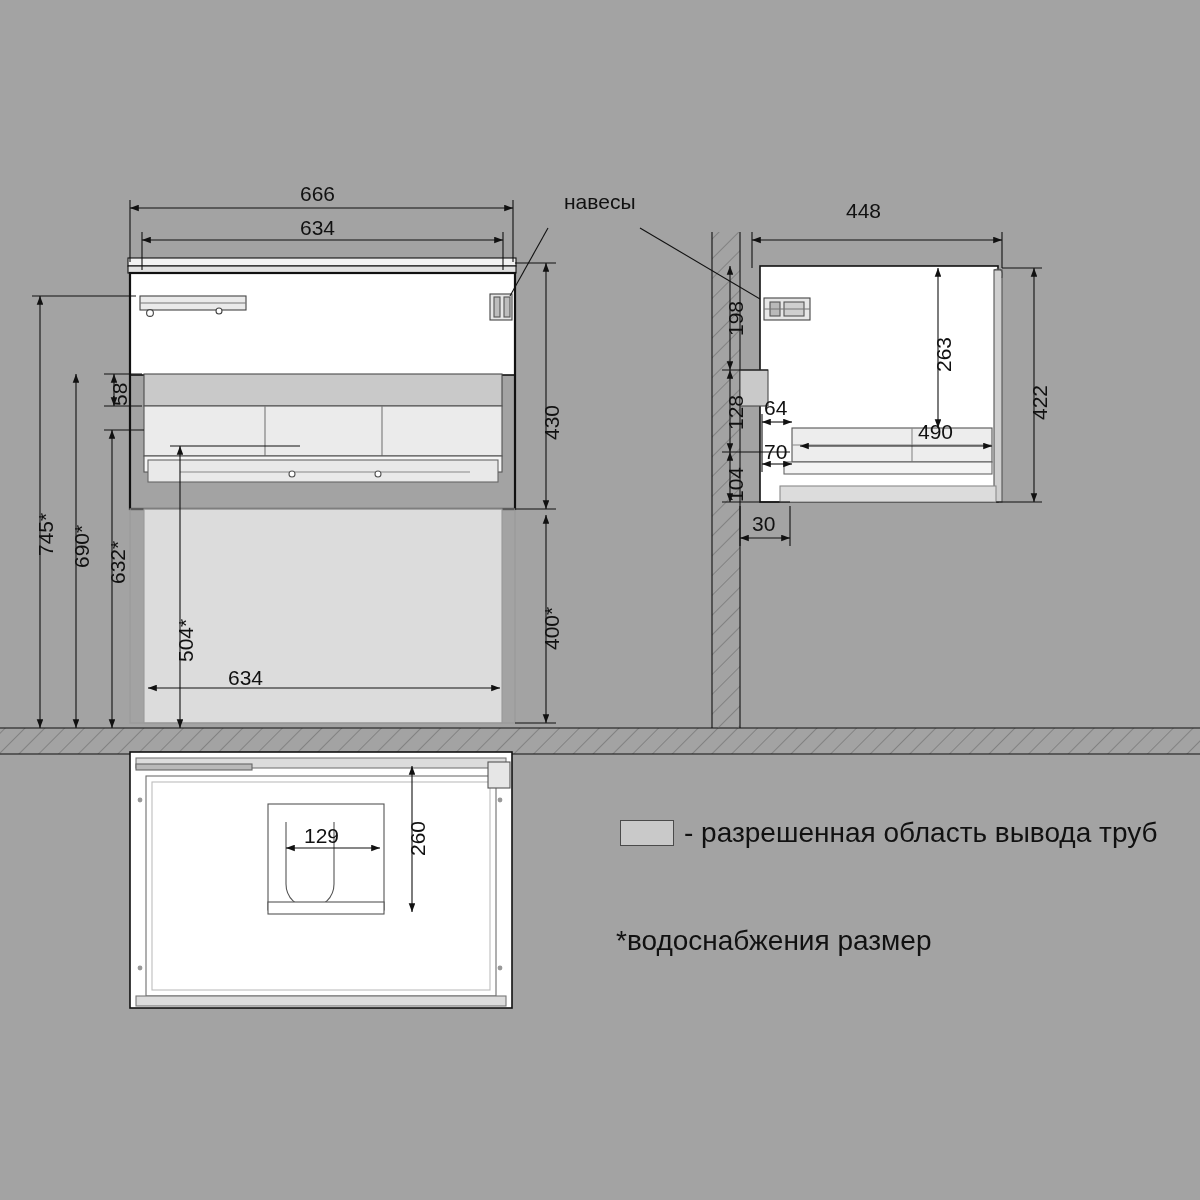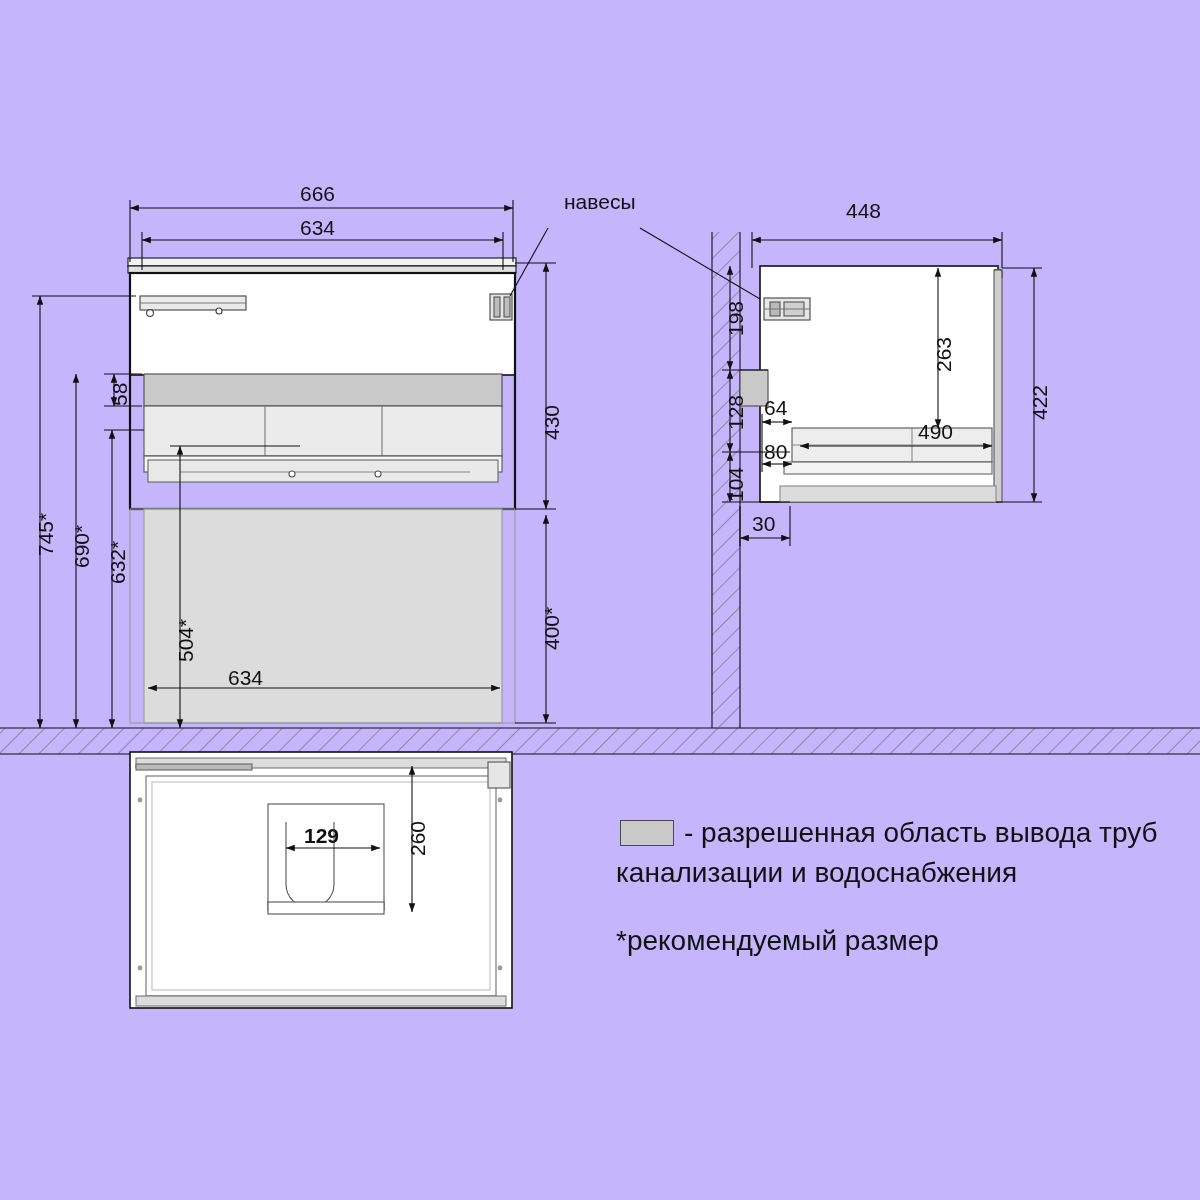--- a/index.html
+++ b/index.html
@@ -1,16 +1,16 @@
 <!DOCTYPE html>
 <html><head>
 <meta charset="utf-8">
 <style>
   html,body{margin:0;padding:0;background:#ffffff;}
-  #stage{position:relative;width:1200px;height:1200px;background:#c4b5fd;
+  #stage{position:relative;width:1200px;height:1200px;background:#a3a3a3;
          font-family:"Liberation Sans", sans-serif;color:#1a1a1a;overflow:hidden;}
   .lbl{position:absolute;font-size:21px;color:#111;white-space:nowrap;}
   .vert{position:absolute;font-size:21px;color:#111;white-space:nowrap;
         transform-origin:0 0;transform:rotate(-90deg);}
   .legend-text{position:absolute;font-size:28px;line-height:34px;color:#111;}
   svg{position:absolute;left:0;top:0;}
   .sw{position:absolute;background:#c9c9c9;border:1px solid #4a4a4a;}
 </style>
 </head>
 <body>
@@ -208,25 +208,24 @@
   <div class="vert" style="left:106px;top:584px;">632*</div>
   <div class="vert" style="left:174px;top:662px;">504*</div>
 
   <div class="lbl" style="left:846px;top:199px;">448</div>
   <div class="vert" style="left:724px;top:336px;">198</div>
   <div class="vert" style="left:932px;top:372px;">263</div>
   <div class="vert" style="left:1028px;top:420px;">422</div>
   <div class="vert" style="left:724px;top:430px;">128</div>
   <div class="vert" style="left:724px;top:502px;">104</div>
   <div class="lbl" style="left:764px;top:396px;">64</div>
-  <div class="lbl" style="left:764px;top:440px;">80</div>
+  <div class="lbl" style="left:764px;top:440px;">70</div>
   <div class="lbl" style="left:918px;top:420px;">490</div>
   <div class="lbl" style="left:752px;top:512px;">30</div>
 
-  <div class="lbl" style="left:304px;top:824px;font-weight:bold;">129</div>
+  <div class="lbl" style="left:304px;top:824px;">129</div>
   <div class="vert" style="left:406px;top:856px;">260</div>
 
   <div class="sw" style="left:620px;top:820px;width:52px;height:24px;"></div>
   <div class="legend-text" style="left:684px;top:816px;">- разрешенная область вывода труб</div>
-  <div class="legend-text" style="left:616px;top:856px;">канализации и водоснабжения</div>
-  <div class="legend-text" style="left:616px;top:924px;">*рекомендуемый размер</div>
+  <div class="legend-text" style="left:616px;top:924px;">*водоснабжения размер</div>
 
 </div>
 
 </body></html>

